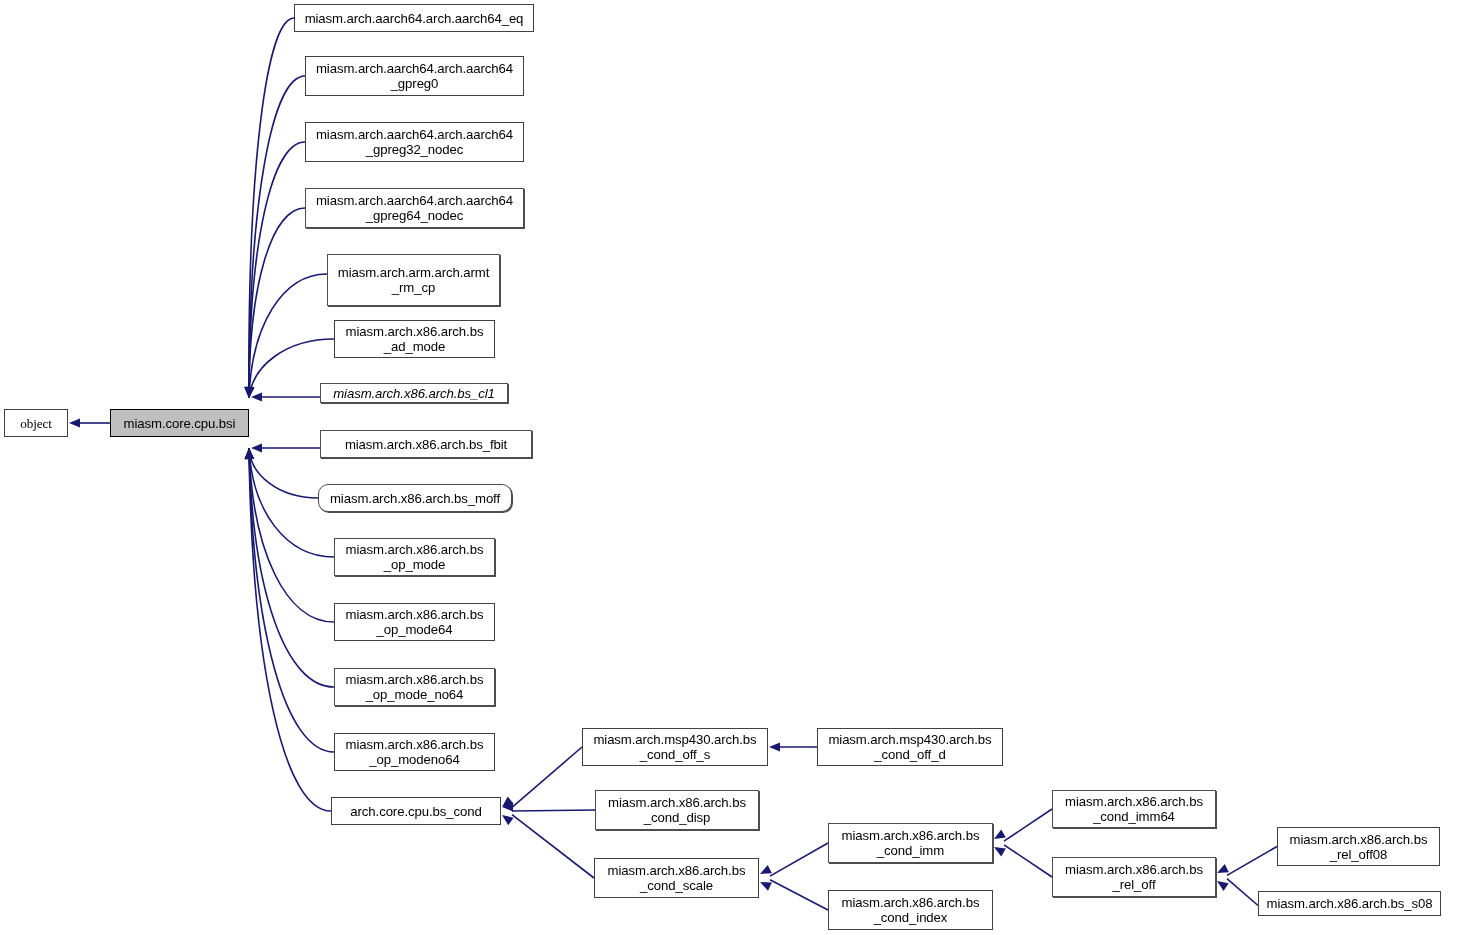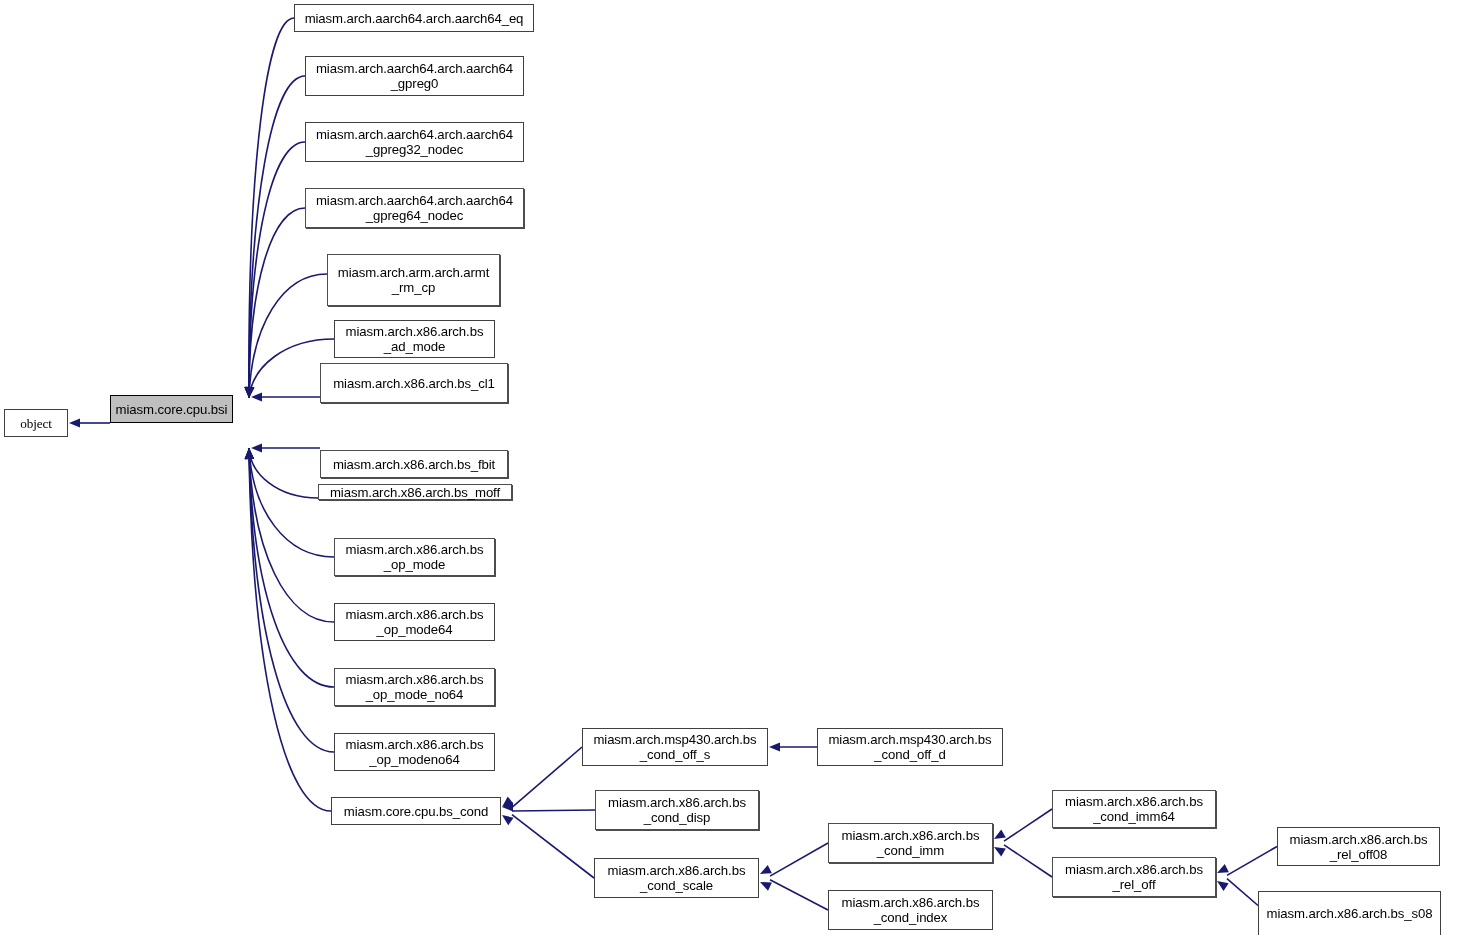--- a/index.html
+++ b/index.html
@@ -103,57 +103,57 @@
       <polygon points="994,839 1001.2339559447905,829.5221372984819 1005.827503284479,837.4932929761763" fill="#191970"></polygon>
       <line x1="1052" y1="877" x2="1004" y2="844.87" stroke="#191970" stroke-width="1.6"></line>
       <polygon points="994,847 1005.827503284479,848.5067070238237 1001.2339559447905,856.4778627015181" fill="#191970"></polygon>
       <line x1="1277" y1="846.5" x2="1227" y2="875.3225" stroke="#191970" stroke-width="1.6"></line>
       <polygon points="1217,873 1224.7815165616992,863.9662853709009 1228.895881640299,872.1950155281" fill="#191970"></polygon>
       <line x1="1258" y1="905.5" x2="1227" y2="878.5675" stroke="#191970" stroke-width="1.6"></line>
       <polygon points="1217,881 1228.6851400426608,883.3701270395078 1223.5193269939577,890.9829041639119" fill="#191970"></polygon>
     </svg>
   <div id="nodes">
       <div class="node" style="left: 4px; top: 409px; width: 64px; height: 28px; font-family: Liberation Serif, serif;"><span class="node-label">object</span></div>
-      <div class="node root" style="left: 110px; top: 395px; width: 123px; height: 28px;"><span class="node-label">miasm.core.cpu.bsi</span></div>
+      <div class="node root" style="left: 110px; top: 409px; width: 139px; height: 28px;"><span class="node-label">miasm.core.cpu.bsi</span></div>
       <div class="node" style="left: 294px; top: 4px; width: 240px; height: 28px;"><span class="node-label">miasm.arch.aarch64.arch.aarch64_eq</span></div>
       <div class="node" style="left: 305px; top: 56px; width: 219px; height: 40px;"><span class="node-label">miasm.arch.aarch64.arch.aarch64
 _gpreg0</span></div>
       <div class="node" style="left: 305px; top: 122px; width: 219px; height: 40px;"><span class="node-label">miasm.arch.aarch64.arch.aarch64
 _gpreg32_nodec</span></div>
       <div class="node thick" style="left: 305px; top: 188px; width: 219px; height: 40px;"><span class="node-label">miasm.arch.aarch64.arch.aarch64
 _gpreg64_nodec</span></div>
       <div class="node thick" style="left: 327px; top: 254px; width: 173px; height: 52px;"><span class="node-label">miasm.arch.arm.arch.armt
 _rm_cp</span></div>
       <div class="node" style="left: 334px; top: 320px; width: 161px; height: 38px;"><span class="node-label">miasm.arch.x86.arch.bs
 _ad_mode</span></div>
-      <div class="node thick" style="left: 320px; top: 363px; width: 188px; height: 40px;"><span class="node-label">miasm.arch.x86.arch.bs_cl1</span></div>
-      <div class="node thick" style="left: 320px; top: 450px; width: 188px; height: 28px;"><span class="node-label">miasm.arch.x86.arch.bs_fbit</span></div>
-      <div class="node thick" style="left: 318px; top: 484px; width: 194px; height: 16px;"><span class="node-label">miasm.arch.x86.arch.bs_moff</span></div>
+      <div class="node thick" style="left: 320px; top: 383px; width: 188px; height: 20px; font-style: italic;"><span class="node-label">miasm.arch.x86.arch.bs_cl1</span></div>
+      <div class="node thick" style="left: 320px; top: 430px; width: 212px; height: 28px;"><span class="node-label">miasm.arch.x86.arch.bs_fbit</span></div>
+      <div class="node thick" style="left: 318px; top: 484px; width: 194px; height: 28px; border-radius: 10px;"><span class="node-label">miasm.arch.x86.arch.bs_moff</span></div>
       <div class="node thick" style="left: 334px; top: 538px; width: 161px; height: 38px;"><span class="node-label">miasm.arch.x86.arch.bs
 _op_mode</span></div>
       <div class="node" style="left: 334px; top: 603px; width: 161px; height: 38px;"><span class="node-label">miasm.arch.x86.arch.bs
 _op_mode64</span></div>
       <div class="node thick" style="left: 334px; top: 668px; width: 161px; height: 38px;"><span class="node-label">miasm.arch.x86.arch.bs
 _op_mode_no64</span></div>
       <div class="node" style="left: 334px; top: 733px; width: 161px; height: 38px;"><span class="node-label">miasm.arch.x86.arch.bs
 _op_modeno64</span></div>
-      <div class="node" style="left: 331px; top: 797px; width: 170px; height: 28px;"><span class="node-label">miasm.core.cpu.bs_cond</span></div>
+      <div class="node" style="left: 331px; top: 797px; width: 170px; height: 28px;"><span class="node-label">arch.core.cpu.bs_cond</span></div>
       <div class="node" style="left: 582px; top: 728px; width: 186px; height: 38px;"><span class="node-label">miasm.arch.msp430.arch.bs
 _cond_off_s</span></div>
       <div class="node" style="left: 817px; top: 728px; width: 186px; height: 38px;"><span class="node-label">miasm.arch.msp430.arch.bs
 _cond_off_d</span></div>
       <div class="node thick" style="left: 595px; top: 790px; width: 164px; height: 40px;"><span class="node-label">miasm.arch.x86.arch.bs
 _cond_disp</span></div>
       <div class="node" style="left: 594px; top: 858px; width: 165px; height: 40px;"><span class="node-label">miasm.arch.x86.arch.bs
 _cond_scale</span></div>
       <div class="node" style="left: 828px; top: 890px; width: 165px; height: 40px;"><span class="node-label">miasm.arch.x86.arch.bs
 _cond_index</span></div>
       <div class="node thick" style="left: 828px; top: 823px; width: 165px; height: 40px;"><span class="node-label">miasm.arch.x86.arch.bs
 _cond_imm</span></div>
       <div class="node thick" style="left: 1052px; top: 790px; width: 164px; height: 38px;"><span class="node-label">miasm.arch.x86.arch.bs
 _cond_imm64</span></div>
       <div class="node thick" style="left: 1052px; top: 857px; width: 164px; height: 40px;"><span class="node-label">miasm.arch.x86.arch.bs
 _rel_off</span></div>
       <div class="node" style="left: 1277px; top: 827px; width: 163px; height: 39px;"><span class="node-label">miasm.arch.x86.arch.bs
 _rel_off08</span></div>
-      <div class="node" style="left: 1258px; top: 891px; width: 183px; height: 45px;"><span class="node-label">miasm.arch.x86.arch.bs_s08</span></div>
+      <div class="node" style="left: 1258px; top: 891px; width: 183px; height: 25px;"><span class="node-label">miasm.arch.x86.arch.bs_s08</span></div>
     </div>
 </div>
 
 </body></html>

